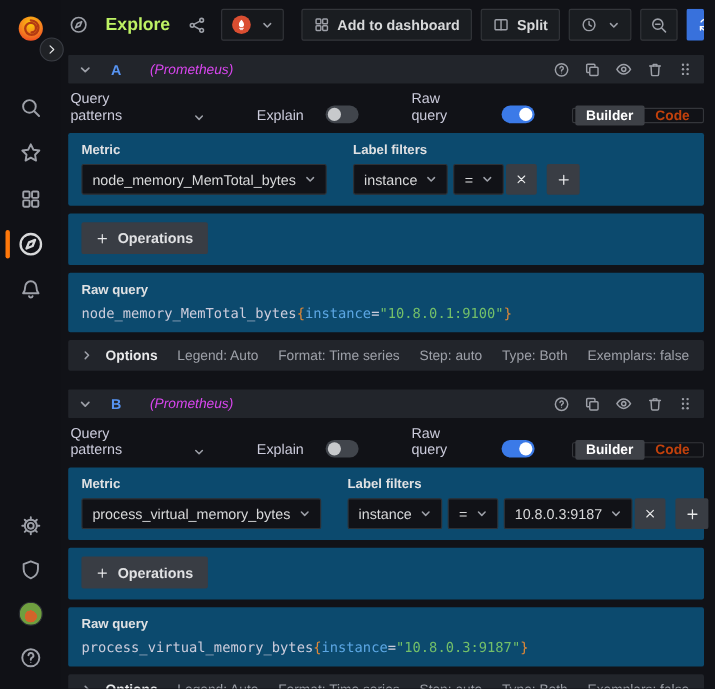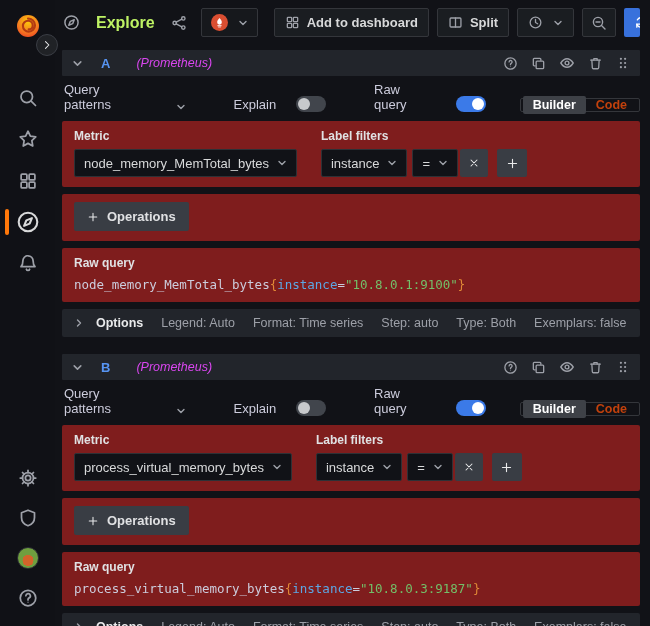--- a/index.html
+++ b/index.html
@@ -50,21 +50,21 @@
   .tb-label { color:#ccccdc; font-size:13px; }
   .dd-caret { margin-left:6px; }
   .toggle { width:30px; height:16px; border-radius:9px; background:#41454c; position:relative; cursor:pointer; margin-right:14px; }
   .toggle .knob { position:absolute; top:2px; left:2px; width:12px; height:12px; border-radius:50%; background:#c7c9cc; }
   .toggle.on { background:#3b7ae8; }
   .toggle.on .knob { left:16px; background:#fff; }
   .radio-group { margin-left:auto; display:flex; align-items:center; border:1px solid #34363b; border-radius:2px; padding:2px; height:14px; }
   .radio-opt { padding:2px 10px; font-size:12.5px; font-weight:700; color:#c2410c; border-radius:2px; cursor:pointer; }
   .radio-opt.sel { background:#3e4147; color:#ffffff; }
 
-  .panel { background:#7f1d1d; border-radius:2px; padding:8px 12px 10px 12px; margin-bottom:7px; }
+  .panel { background:#0c4a6e; border-radius:2px; padding:8px 12px 10px 12px; margin-bottom:7px; }
   .editor-row { display:flex; gap:24px; }
   .fld-label { font-size:12px; font-weight:700; color:#e0e1e3; margin-bottom:6px; }
   .selects { display:flex; align-items:center; gap:0; }
   .select { height:28px; background:#111217; border:1px solid #2e3136; border-radius:2px;
     display:flex; align-items:center; gap:8px; padding:0 9px; font-size:13px; color:#d8d9da; cursor:pointer; white-space:nowrap; }
   .sq-btn { height:28px; width:28px; background:#393d44; border-radius:2px; display:flex;
     align-items:center; justify-content:center; cursor:pointer; }
   .gbtn { height:29px; display:inline-flex; align-items:center; gap:8px; padding:0 13px;
     background:#393d44; border-radius:2px; color:#e0e1e3; font-weight:600; font-size:13px; cursor:pointer; }
   .code { font-family:"DejaVu Sans Mono", monospace; font-size:12.5px; margin-top:7px; letter-spacing:0; }
@@ -459,20 +459,26 @@
               <svg width="10" height="10" viewBox="0 0 10 10" class="ic">
                   <path d="M2 3.5 5 6.5 8 3.5"></path>
                 </svg>
             </div>
             <div class="select" style="margin-left:5px;">
               <span>=</span>
               <svg width="10" height="10" viewBox="0 0 10 10" class="ic">
                   <path d="M2 3.5 5 6.5 8 3.5"></path>
                 </svg>
             </div>
+            <div class="select" style="margin-left:5px;">
+              <span>10.8.0.3:9187</span>
+              <svg width="10" height="10" viewBox="0 0 10 10" class="ic">
+                  <path d="M2 3.5 5 6.5 8 3.5"></path>
+                </svg>
+            </div>
             <div class="sq-btn" style="margin-left:2px;">
               <svg width="12" height="12" viewBox="0 0 16 16" class="ic ic-white">
                   <path d="M4 4 12 12 M12 4 4 12"></path>
                 </svg>
             </div>
             <div class="sq-btn" style="margin-left:9px; width:30px;">
               <svg width="13" height="13" viewBox="0 0 16 16" class="ic ic-white">
                   <path d="M8 3 V13 M3 8 H13"></path>
                 </svg>
             </div>

